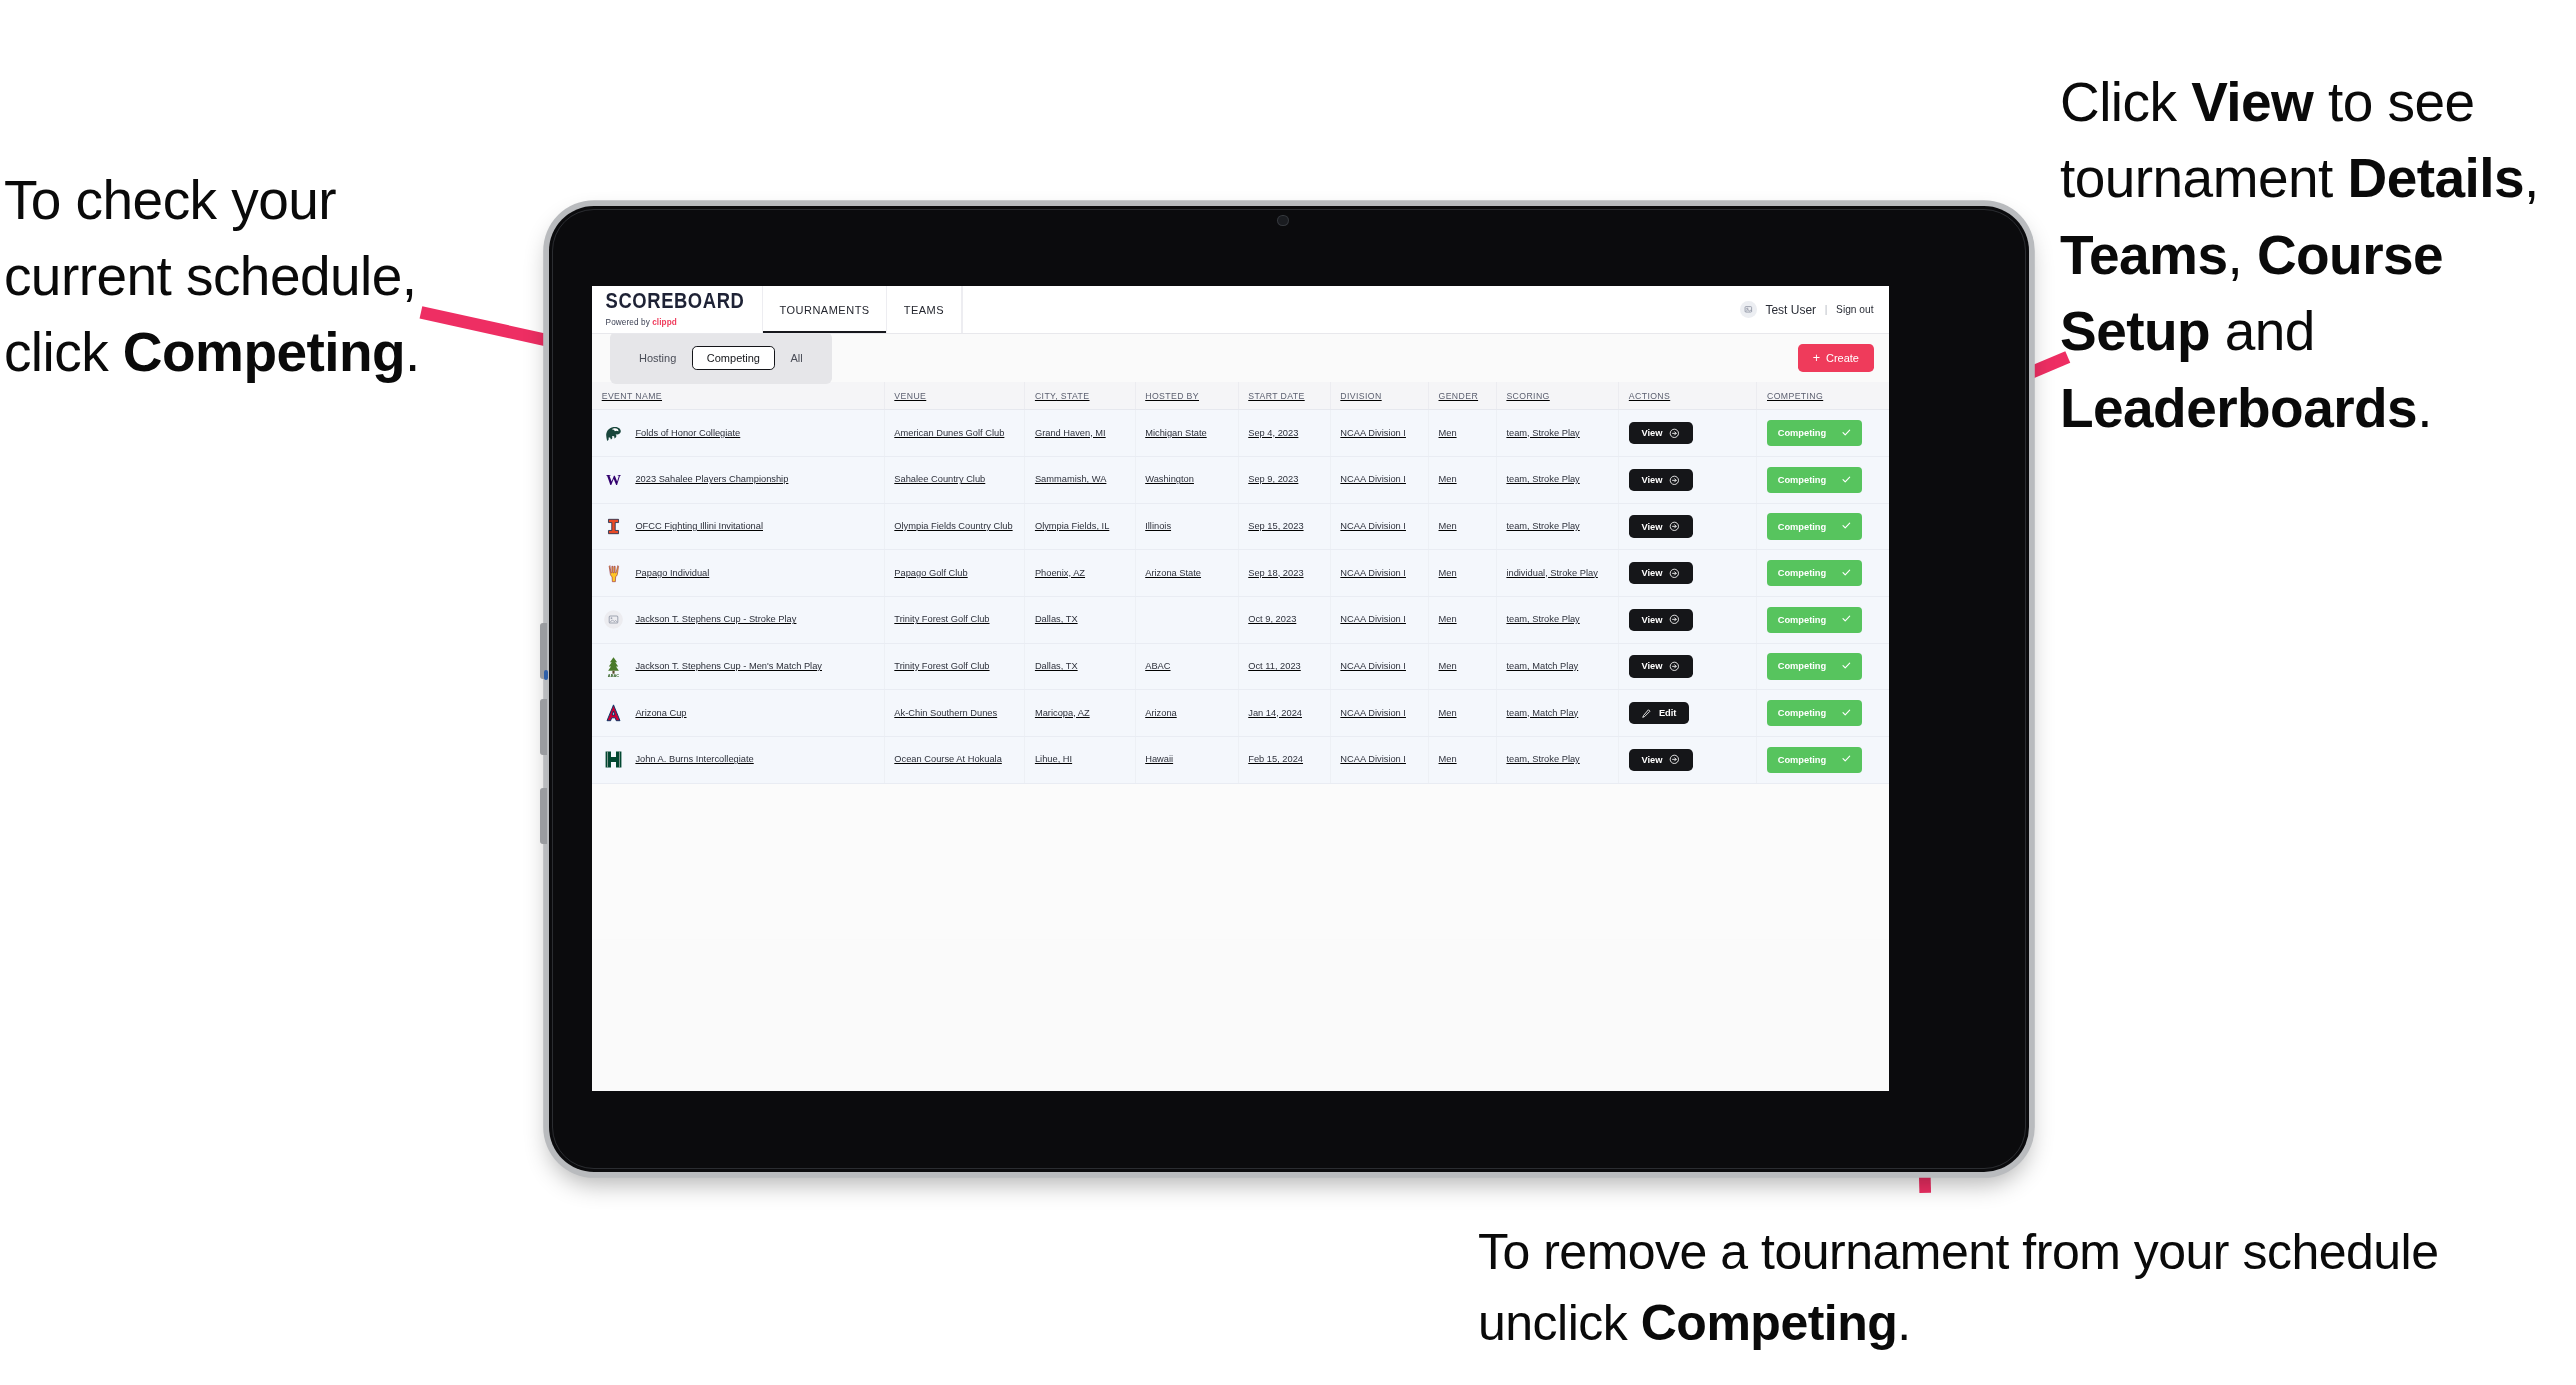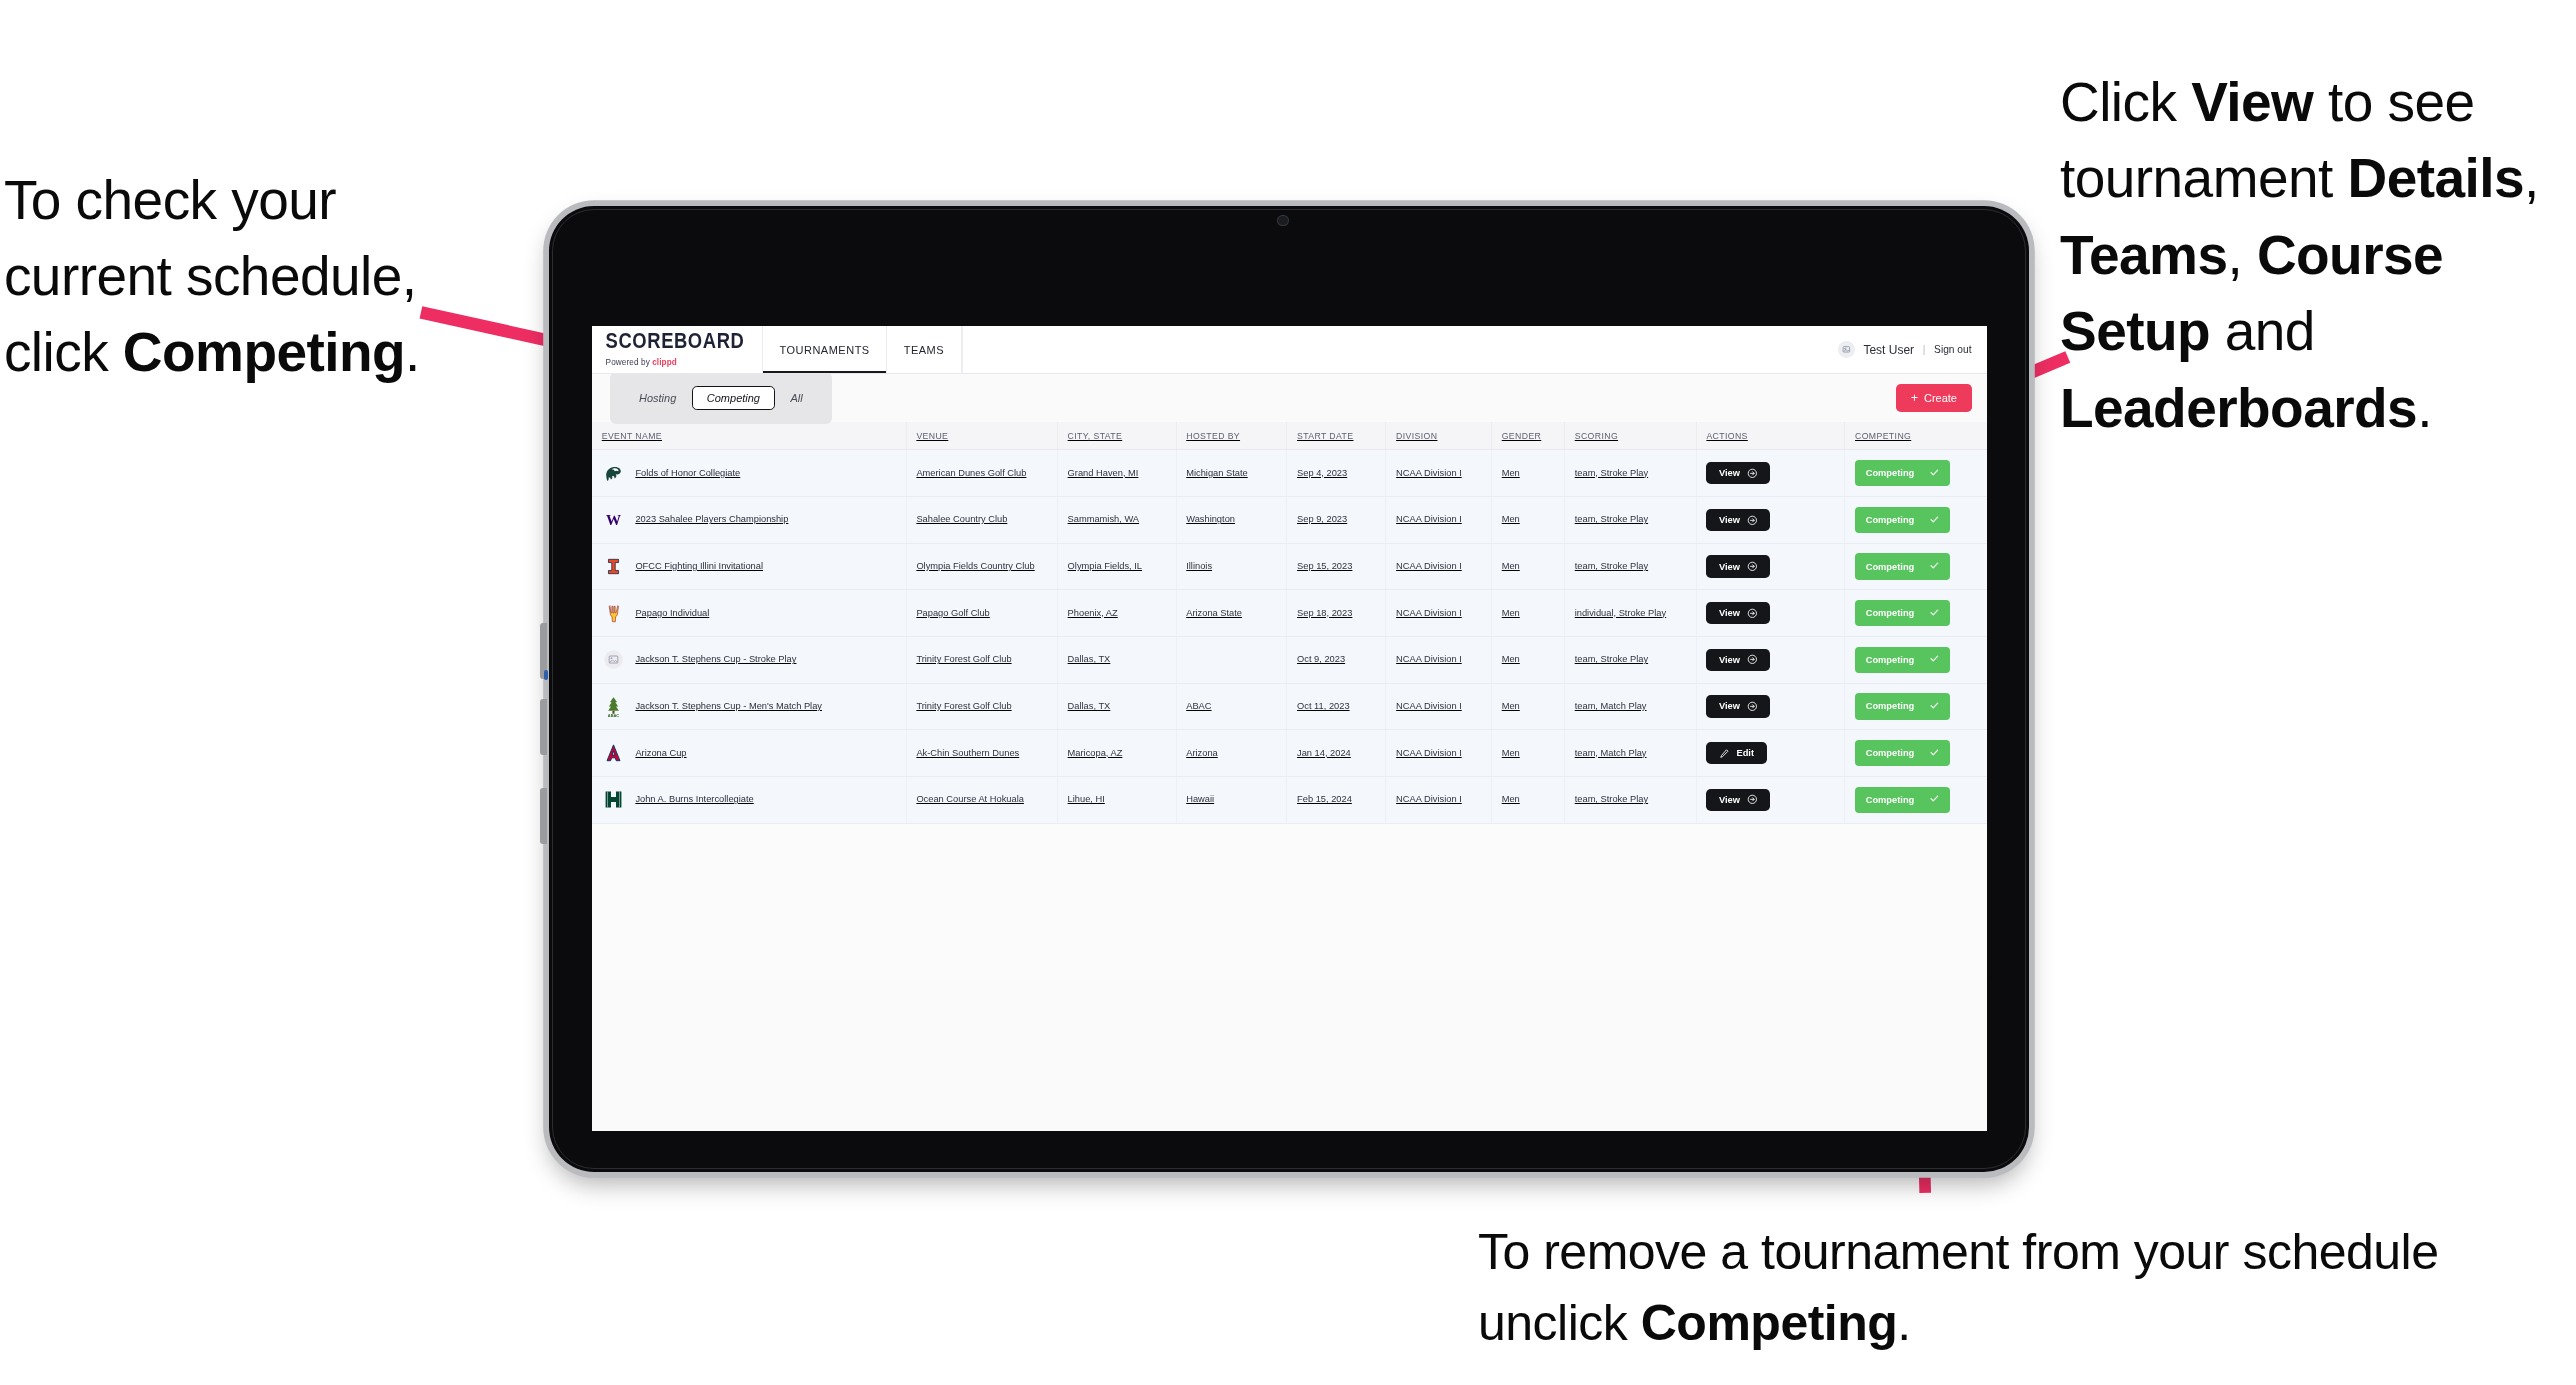--- a/index.html
+++ b/index.html
@@ -43,22 +43,22 @@
   .cam { position:absolute; left:729px; top:9.7px; width:9.7px; height:9.7px; border-radius:50%;
          background:#1a1c20; box-shadow: 0 0 0 1px #35383d; }
   .btn-side { position:absolute; left:-8.7px; background:#9a9ca0; border-radius:2.9px 0 0 2.9px; width:6.8px; }
   .vol1 { top: 417px; height: 56px; }
   .vol2 { top: 493px; height: 56px; }
   .pwr  { top: 582px; height: 56px; }
   .tiny-dot { position:absolute; left:-4.8px; top:464px; width:3.9px; height:9.7px; background:#2e5fa8; border-radius:1.9px; }
 
   
   .screen {
-    position:absolute; left:43px; top:80px; width:1395px; height:805px;
-    background:#fafafa; overflow:hidden;margin-top:40px;
+    position:absolute; left:43px; top:80px; width:1297px; height:805px;
+    background:#fafafa; overflow:hidden;
   }
 
   
   .appbar {
     height: 48px; background:#ffffff; display:flex; align-items:stretch;
     border-bottom:1px solid #e8e8ec; position:relative;
   }
   .brand { display:flex; flex-direction:column; justify-content:center; padding:0 17.5px 0 13.6px; min-width:147px; }
   .brand .logo {
     font-family:"Liberation Sans", sans-serif;
@@ -85,21 +85,21 @@
   }
   .uname { font-size:12px; color:#2a2d36; }
   .udiv { font-size:10.2px; color:#b6b9c2; }
   .signout { font-size:10.2px; color:#2a2d36; cursor:pointer; }
 
   
   .toolbar {
     height:48px; background:#fafafa; display:flex; align-items:center;
     padding:0 15.5px 0 17.5px; justify-content:space-between;
   }
-  .segment { display:flex; background:#e6e6e9; border-radius:5.8px; padding:14px;font-style:italic; }
+  .segment { display:flex; background:#e6e6e9; border-radius:5.8px; padding:14px; }
   .seg {
     font-size:11px; color:#4a4d57; padding:5.8px 15.5px; border-radius:4.8px; cursor:pointer;
     white-space:nowrap;
   }
   .seg.active { background:#ffffff; color:#141519; border:1.6px solid #141519; padding:4.3px 14px; font-weight:400; }
   .create-btn {
     background:#ef3b5b; color:#fff; border:none; border-radius:4.8px;
     font-size:11px; padding:7.8px 14.5px; display:flex; align-items:center; gap:5.8px; cursor:pointer;
     font-family:"Liberation Sans", sans-serif;
   }

